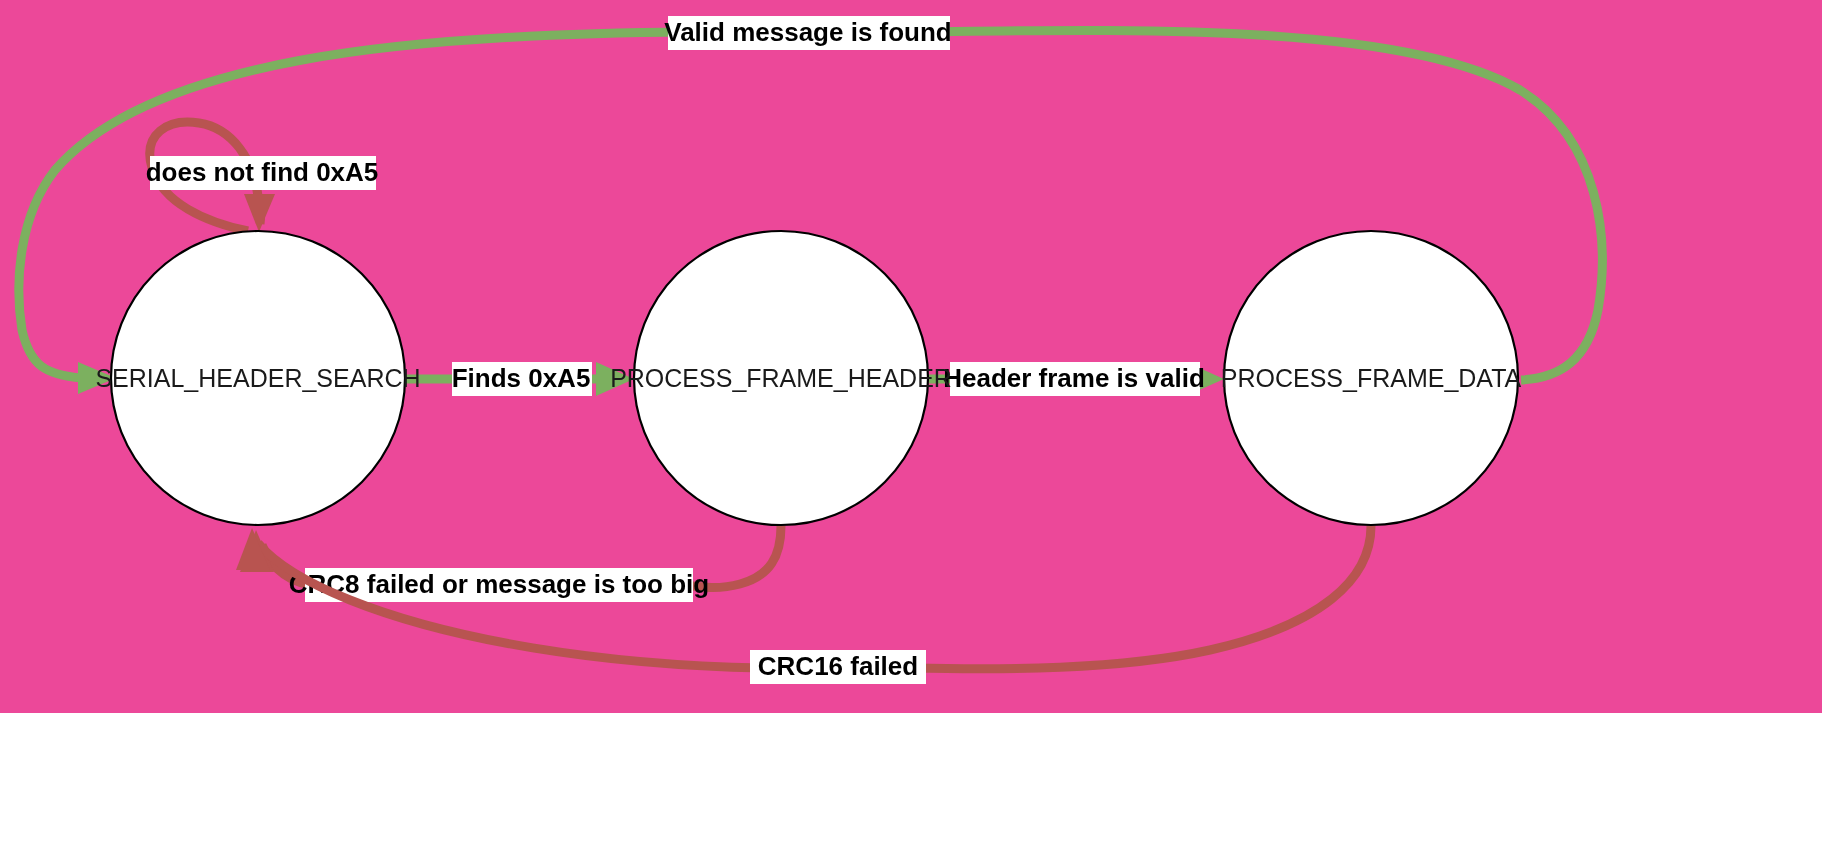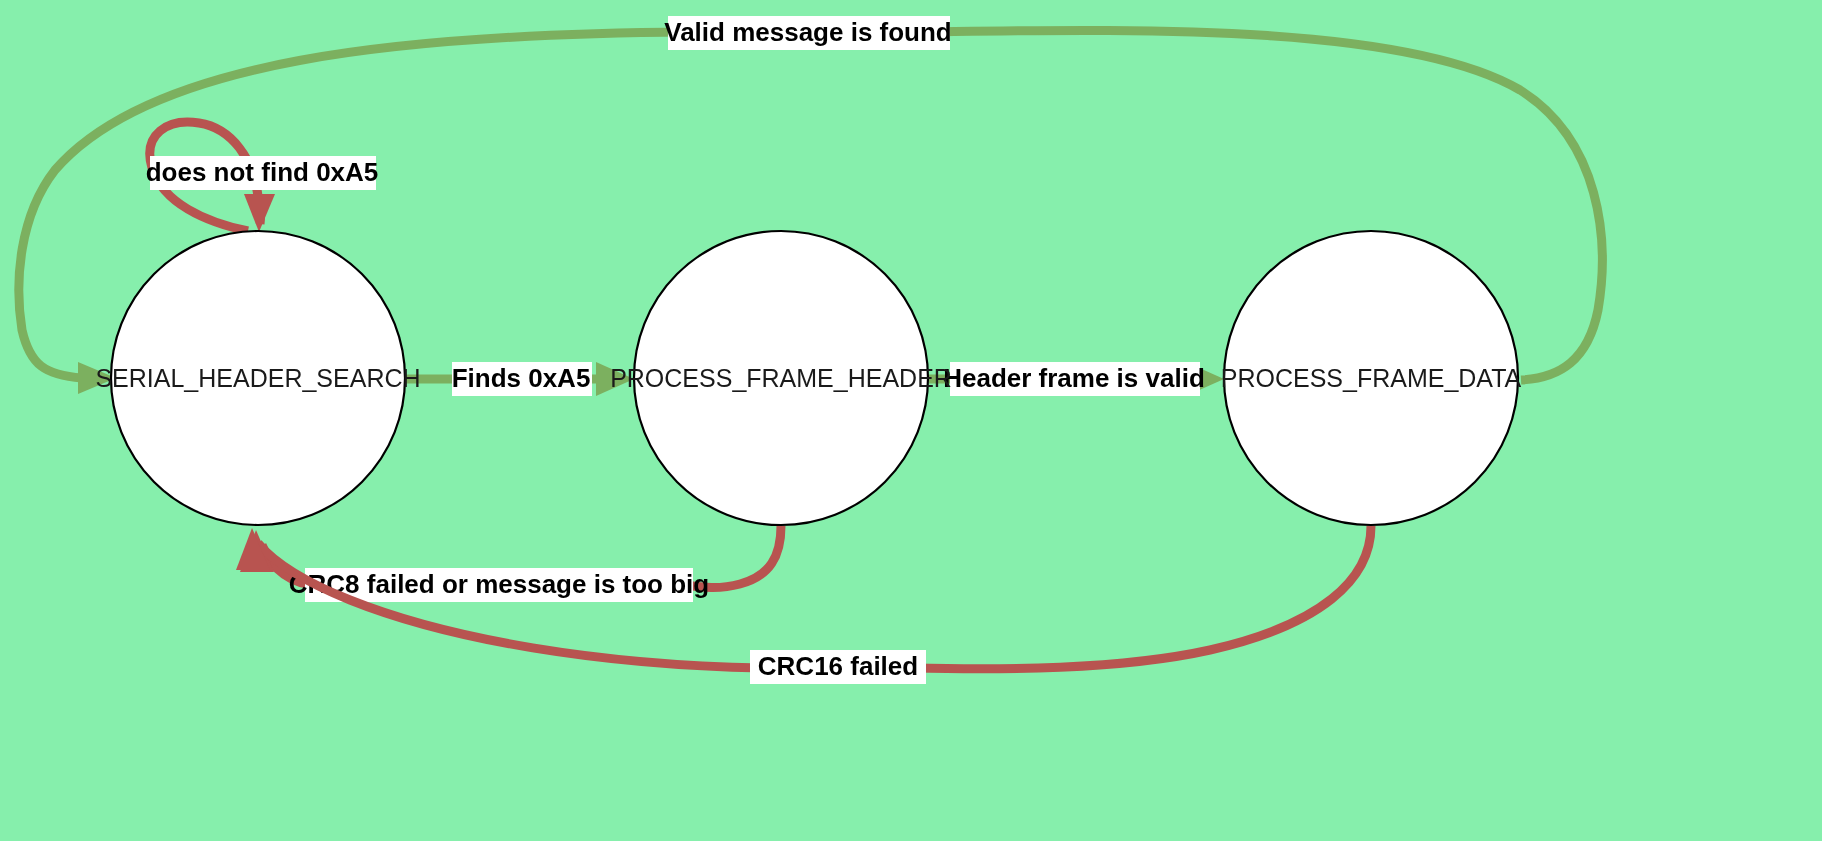--- a/index.html
+++ b/index.html
@@ -6,22 +6,22 @@
     margin: 0;
     padding: 0;
     background: #ffffff;
   }
   body {
     font-family: "Liberation Sans", sans-serif;
   }
   #diagram-root {
     position: relative;
     width: 1822px;
-    height: 841px;
-    background: #86efac;
+    height: 713px;
+    background: #ec4899;
     overflow: hidden;
   }
   svg#fsm-svg {
     display: block;
     width: 1822px;
     height: 841px;
   }
   .state-circle {
     fill: #ffffff;
     stroke: #000000;

